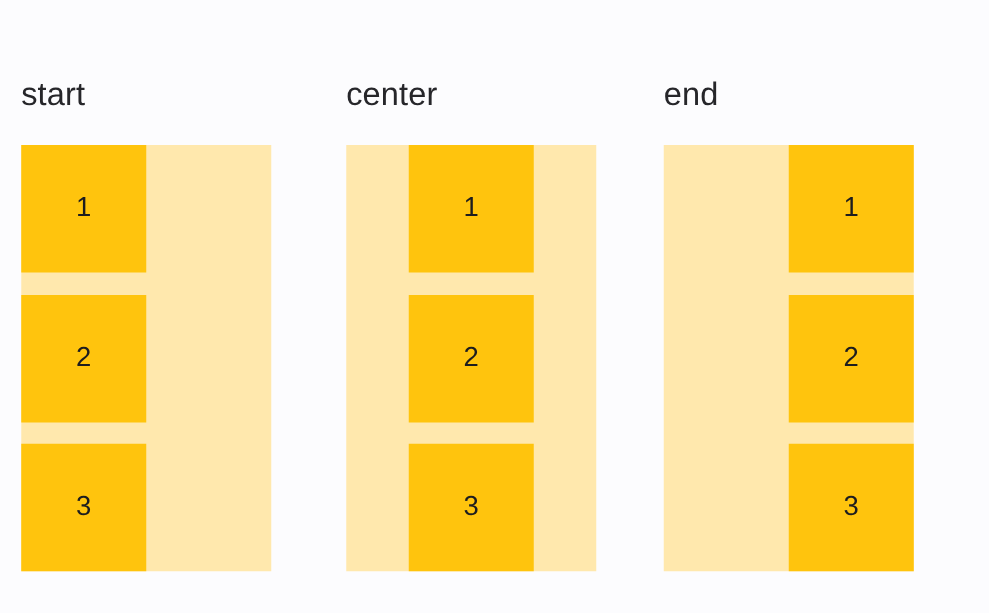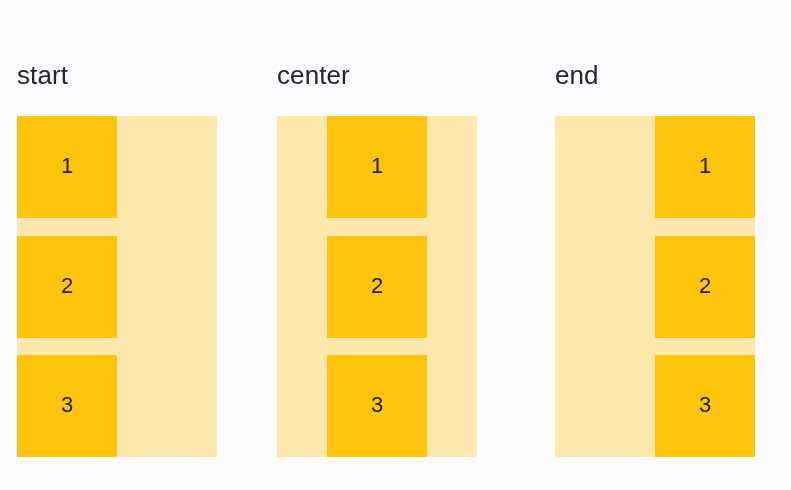--- a/index.html
+++ b/index.html
@@ -19,21 +19,21 @@
     height: 490px;
     margin-top: 44px;
   }
   .demo-group {
     position: absolute;
     top: 0;
     width: 200px;
   }
   .demo-group[data-col="0"] { left: 17px; }
   .demo-group[data-col="1"] { left: 277px; }
-  .demo-group[data-col="2"] { left: 555px; }
+  .demo-group[data-col="2"] { left: 531px; }
 
   .group-label {
     font-size: 26px;
     line-height: 1;
     color: #26262a;
     letter-spacing: 0.1px;
     height: 34px;
     display: block;
     padding-top: 18px;
     box-sizing: border-box;

